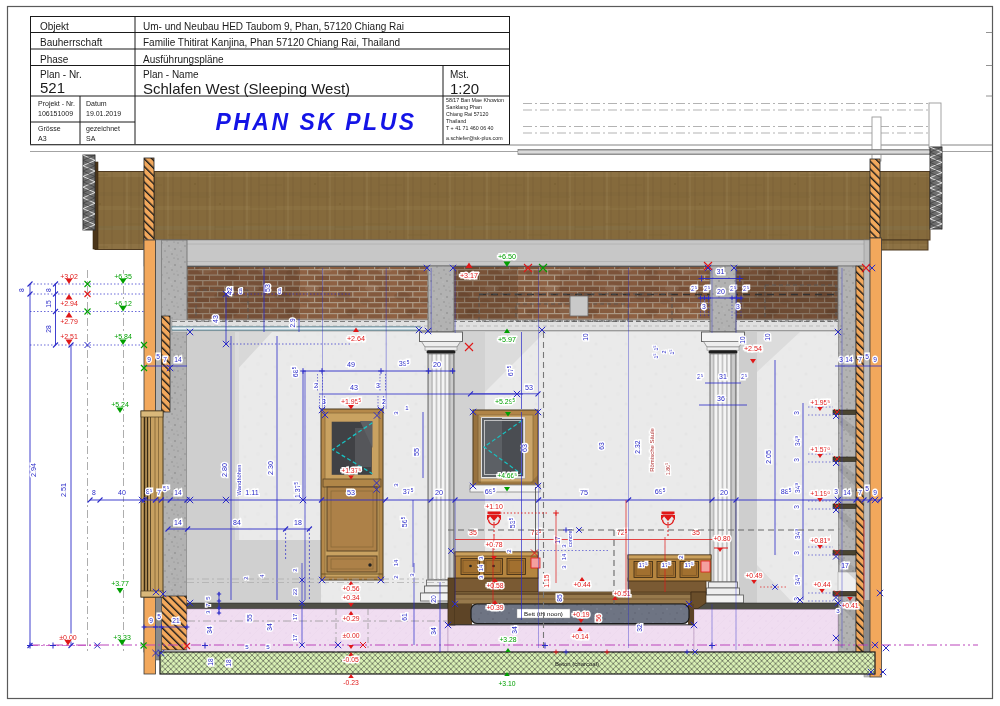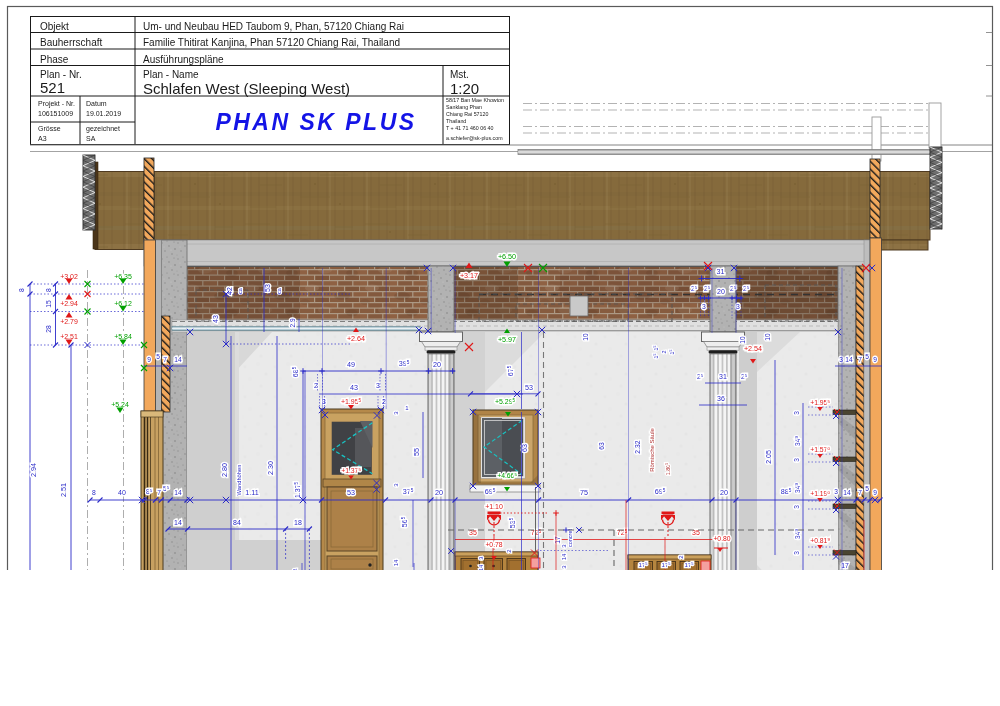--- a/index.html
+++ b/index.html
@@ -1,17 +1,17 @@
 <!DOCTYPE html>
 <html><head>
 <meta charset="utf-8">
 <style>
 html,body{margin:0;padding:0;background:#fff;}
 *{font-family:"Liberation Sans",sans-serif;}
-#page{position:relative;width:1000px;height:570px;overflow:hidden;background:#22c55e;}
+#page{position:relative;width:1000px;height:706px;overflow:hidden;background:#22c55e;}
 </style>
 </head>
 <body>
 <div id="page">
 <svg width="1000" height="706" viewBox="0 0 1000 706" style="font-family:'Liberation Sans',sans-serif">
 <defs>
 <pattern id="wood" width="120" height="72" patternUnits="userSpaceOnUse">
  <rect width="120" height="72" fill="#856a3c"></rect>
  <rect y="10" width="120" height="4" fill="#847046" opacity="0.7"></rect>
  <rect y="28" width="120" height="5" fill="#93784a" opacity="0.6"></rect>

